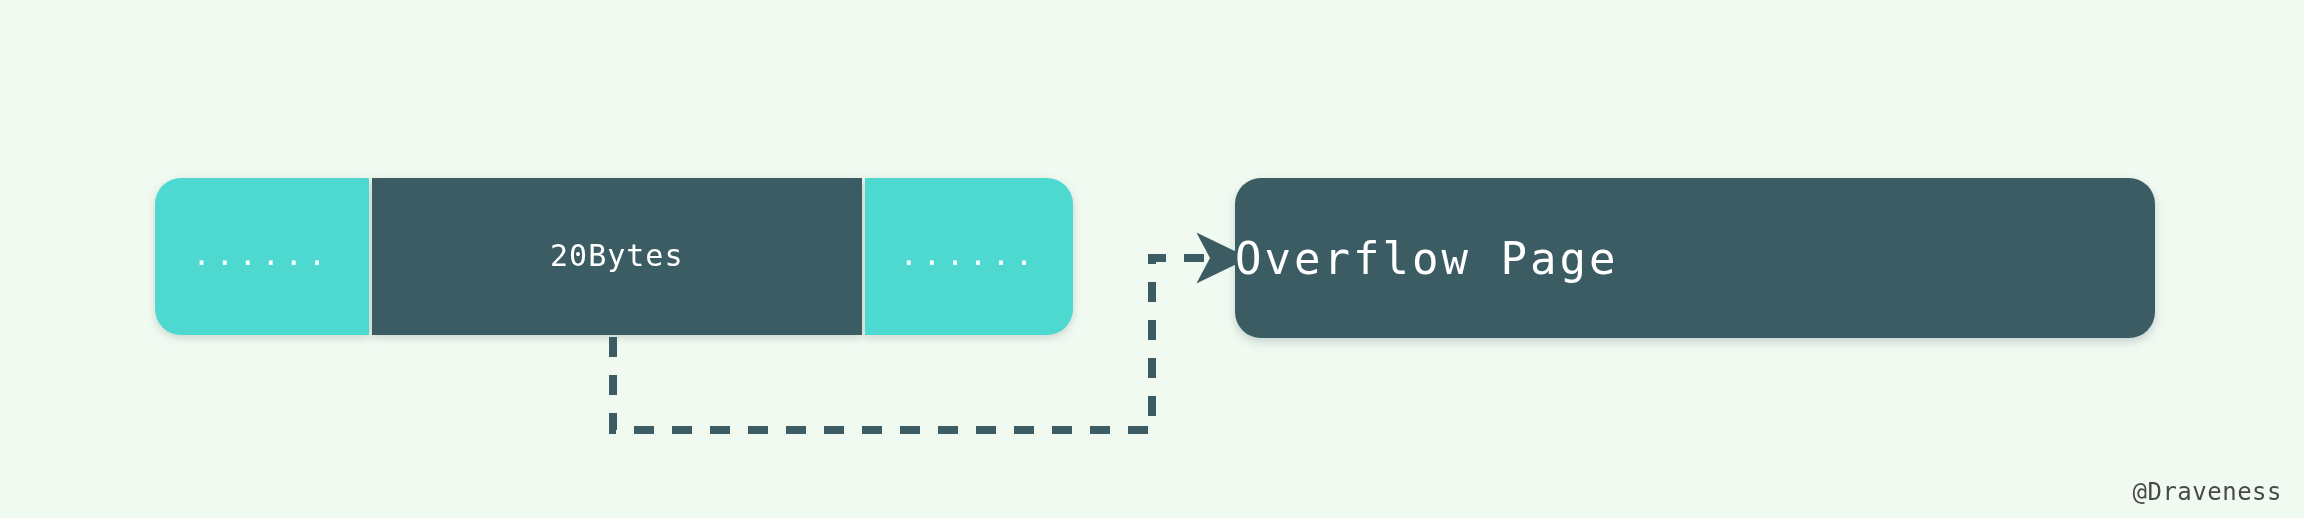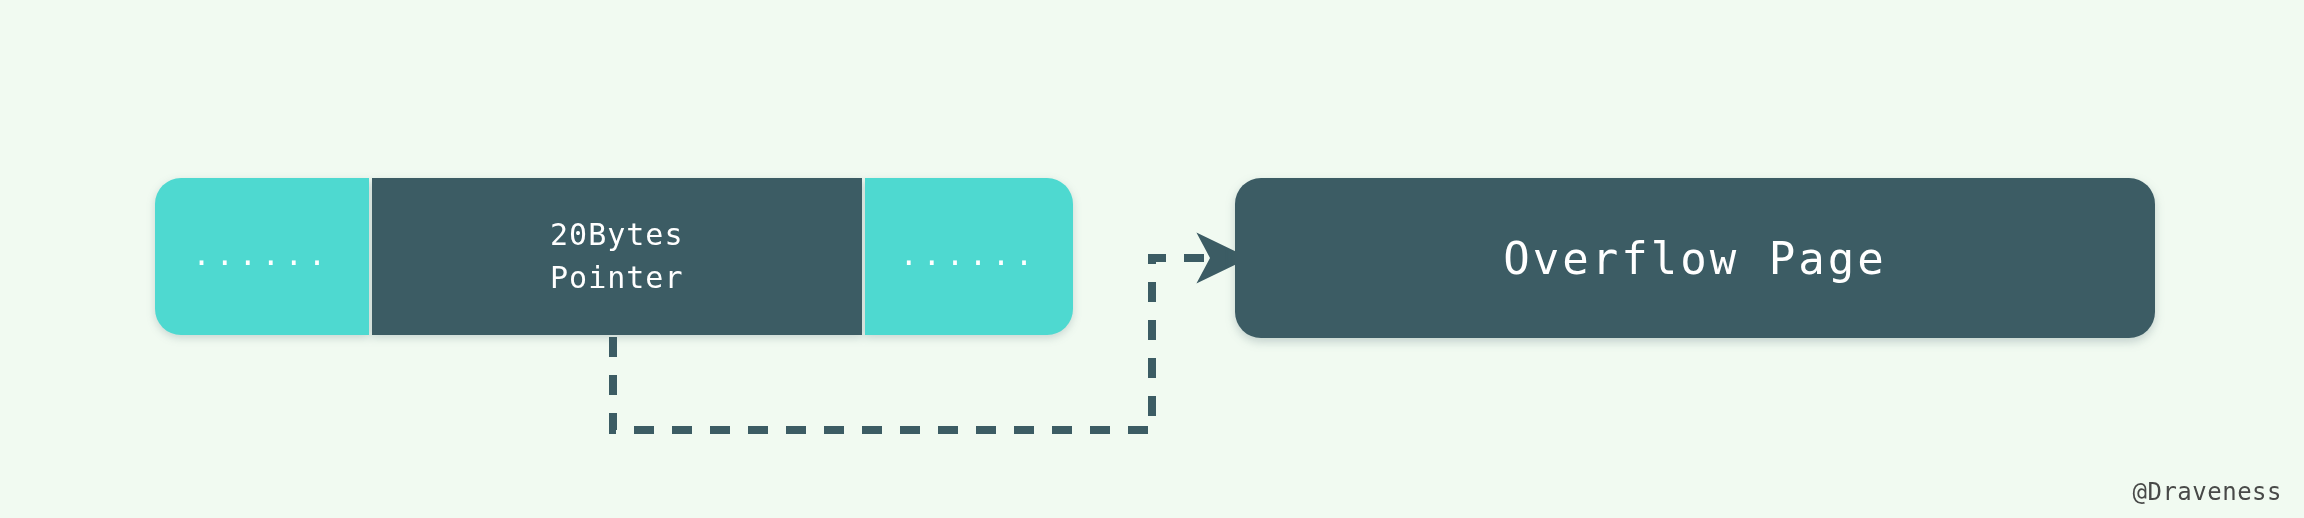--- a/index.html
+++ b/index.html
@@ -75,21 +75,21 @@
   #overflow-page {
     position: absolute;
     left: 1235px;
     top: 178px;
     width: 920px;
     height: 160px;
     background: #3c5c64;
     border-radius: 26px;
     display: flex;
     align-items: center;
-    justify-content: center;
+    justify-content: flex-start;
     box-sizing: border-box;
     filter: drop-shadow(0 4px 5px rgba(60,92,100,0.25));
   }
   #overflow-page-label {
     color: #ffffff;
     font-family: "DejaVu Sans Mono", monospace;
     font-size: 44px;
     letter-spacing: 3px;
   }
 
@@ -121,21 +121,20 @@
 <div id="canvas">
 
   <div id="record-bar">
 
     <div class="seg" id="seg-left-ellipsis">
       <span class="ellipsis-dots">......</span>
     </div>
 
     <div class="seg" id="seg-pointer">
       <span class="ptr-line">20Bytes</span>
-      <span class="ptr-line">Pointer</span>
     </div>
 
     <div class="seg" id="seg-right-ellipsis">
       <span class="ellipsis-dots">......</span>
     </div>
 
   </div>
 
   <svg id="connector-svg" viewBox="0 0 2304 518" xmlns="http://www.w3.org/2000/svg">
     <defs>

